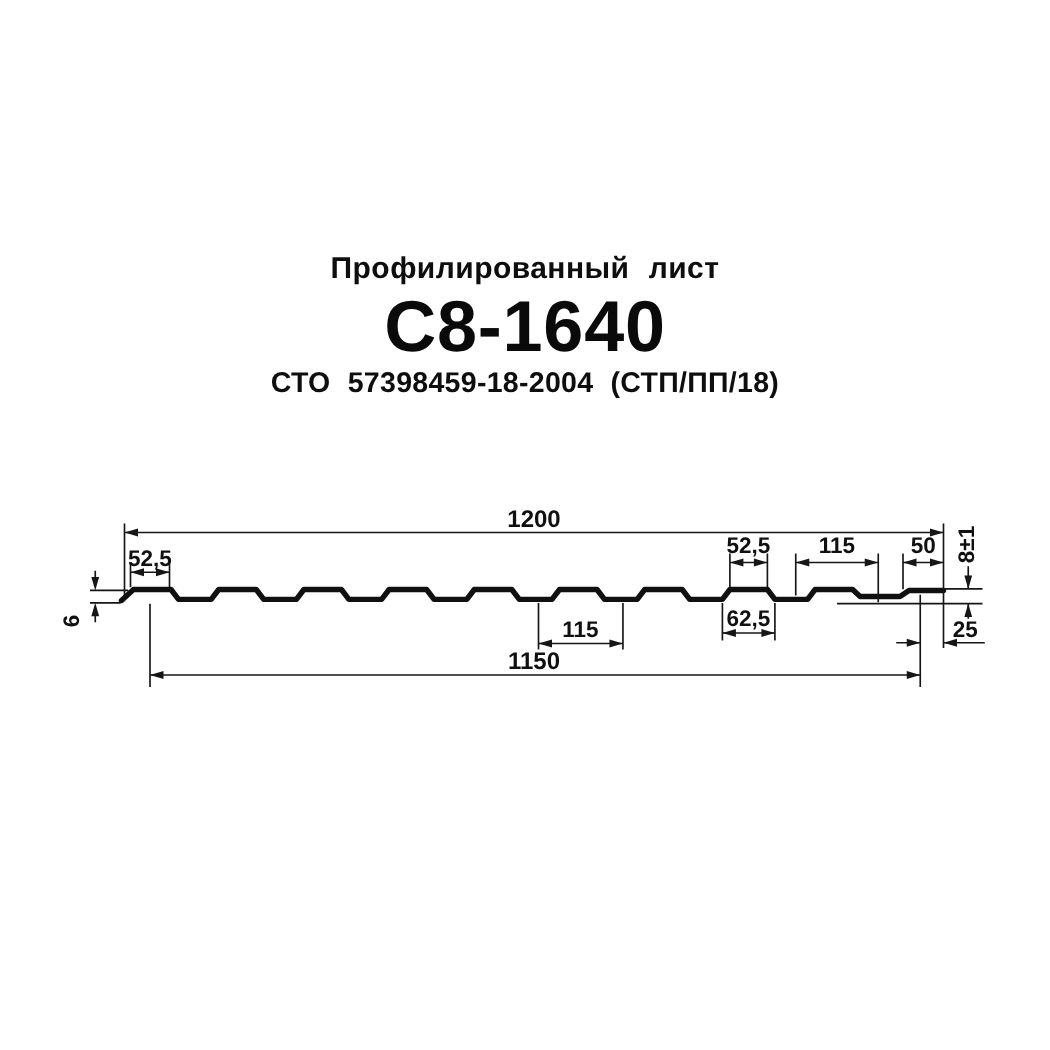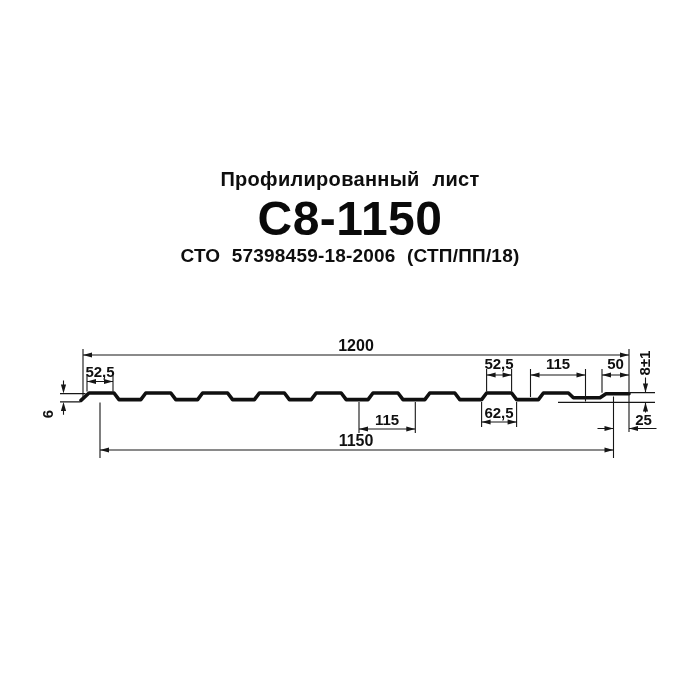--- a/index.html
+++ b/index.html
@@ -16,22 +16,22 @@
   .dim{font:bold 15px "Liberation Sans",sans-serif;fill:#101010;text-anchor:middle;}
   .dimbig{font:bold 16px "Liberation Sans",sans-serif;fill:#101010;text-anchor:middle;}
 </style>
 </head>
 <body>
 
 <div class="canvas">
 
   <div class="header">
     <div class="subtitle">Профилированный лист</div>
-    <div class="title">С8-1150</div>
-    <div class="standard">СТО 57398459-18-2006 (СТП/ПП/18)</div>
+    <div class="title">С8-1640</div>
+    <div class="standard">СТО 57398459-18-2004 (СТП/ПП/18)</div>
   </div>
 
   <svg width="700" height="700" viewBox="0 0 700 700">
 
     <path class="profile" d="M81 400.3 L89 393 L114 393 L119 399.6 L140.8 399.6 L145.8 393 L170.8 393 L175.8 399.6 L197.6 399.6 L202.6 393 L227.6 393 L232.6 399.6 L254.4 399.6 L259.4 393 L284.4 393 L289.4 399.6 L311.2 399.6 L316.2 393 L341.2 393 L346.2 399.6 L368 399.6 L373 393 L398 393 L403 399.6 L424.8 399.6 L429.8 393 L454.8 393 L459.8 399.6 L481.6 399.6 L486.6 393 L511.6 393 L516.6 399.6 L538.4 399.6 L543.4 393 L568.4 393 L573.4 397.7 L600 397.7 L606 393.7 L629 393.7"></path>
 
     <g>
       <path class="thin" d="M83 349 V397.5 M629 349 V432 M83 355 H629"></path>
       <path class="arr" d="M83 355 l9 -2.6 l0 5.2 Z M629 355 l-9 -2.6 l0 5.2 Z"></path>
       <text class="dimbig" x="356" y="351">1200</text>

